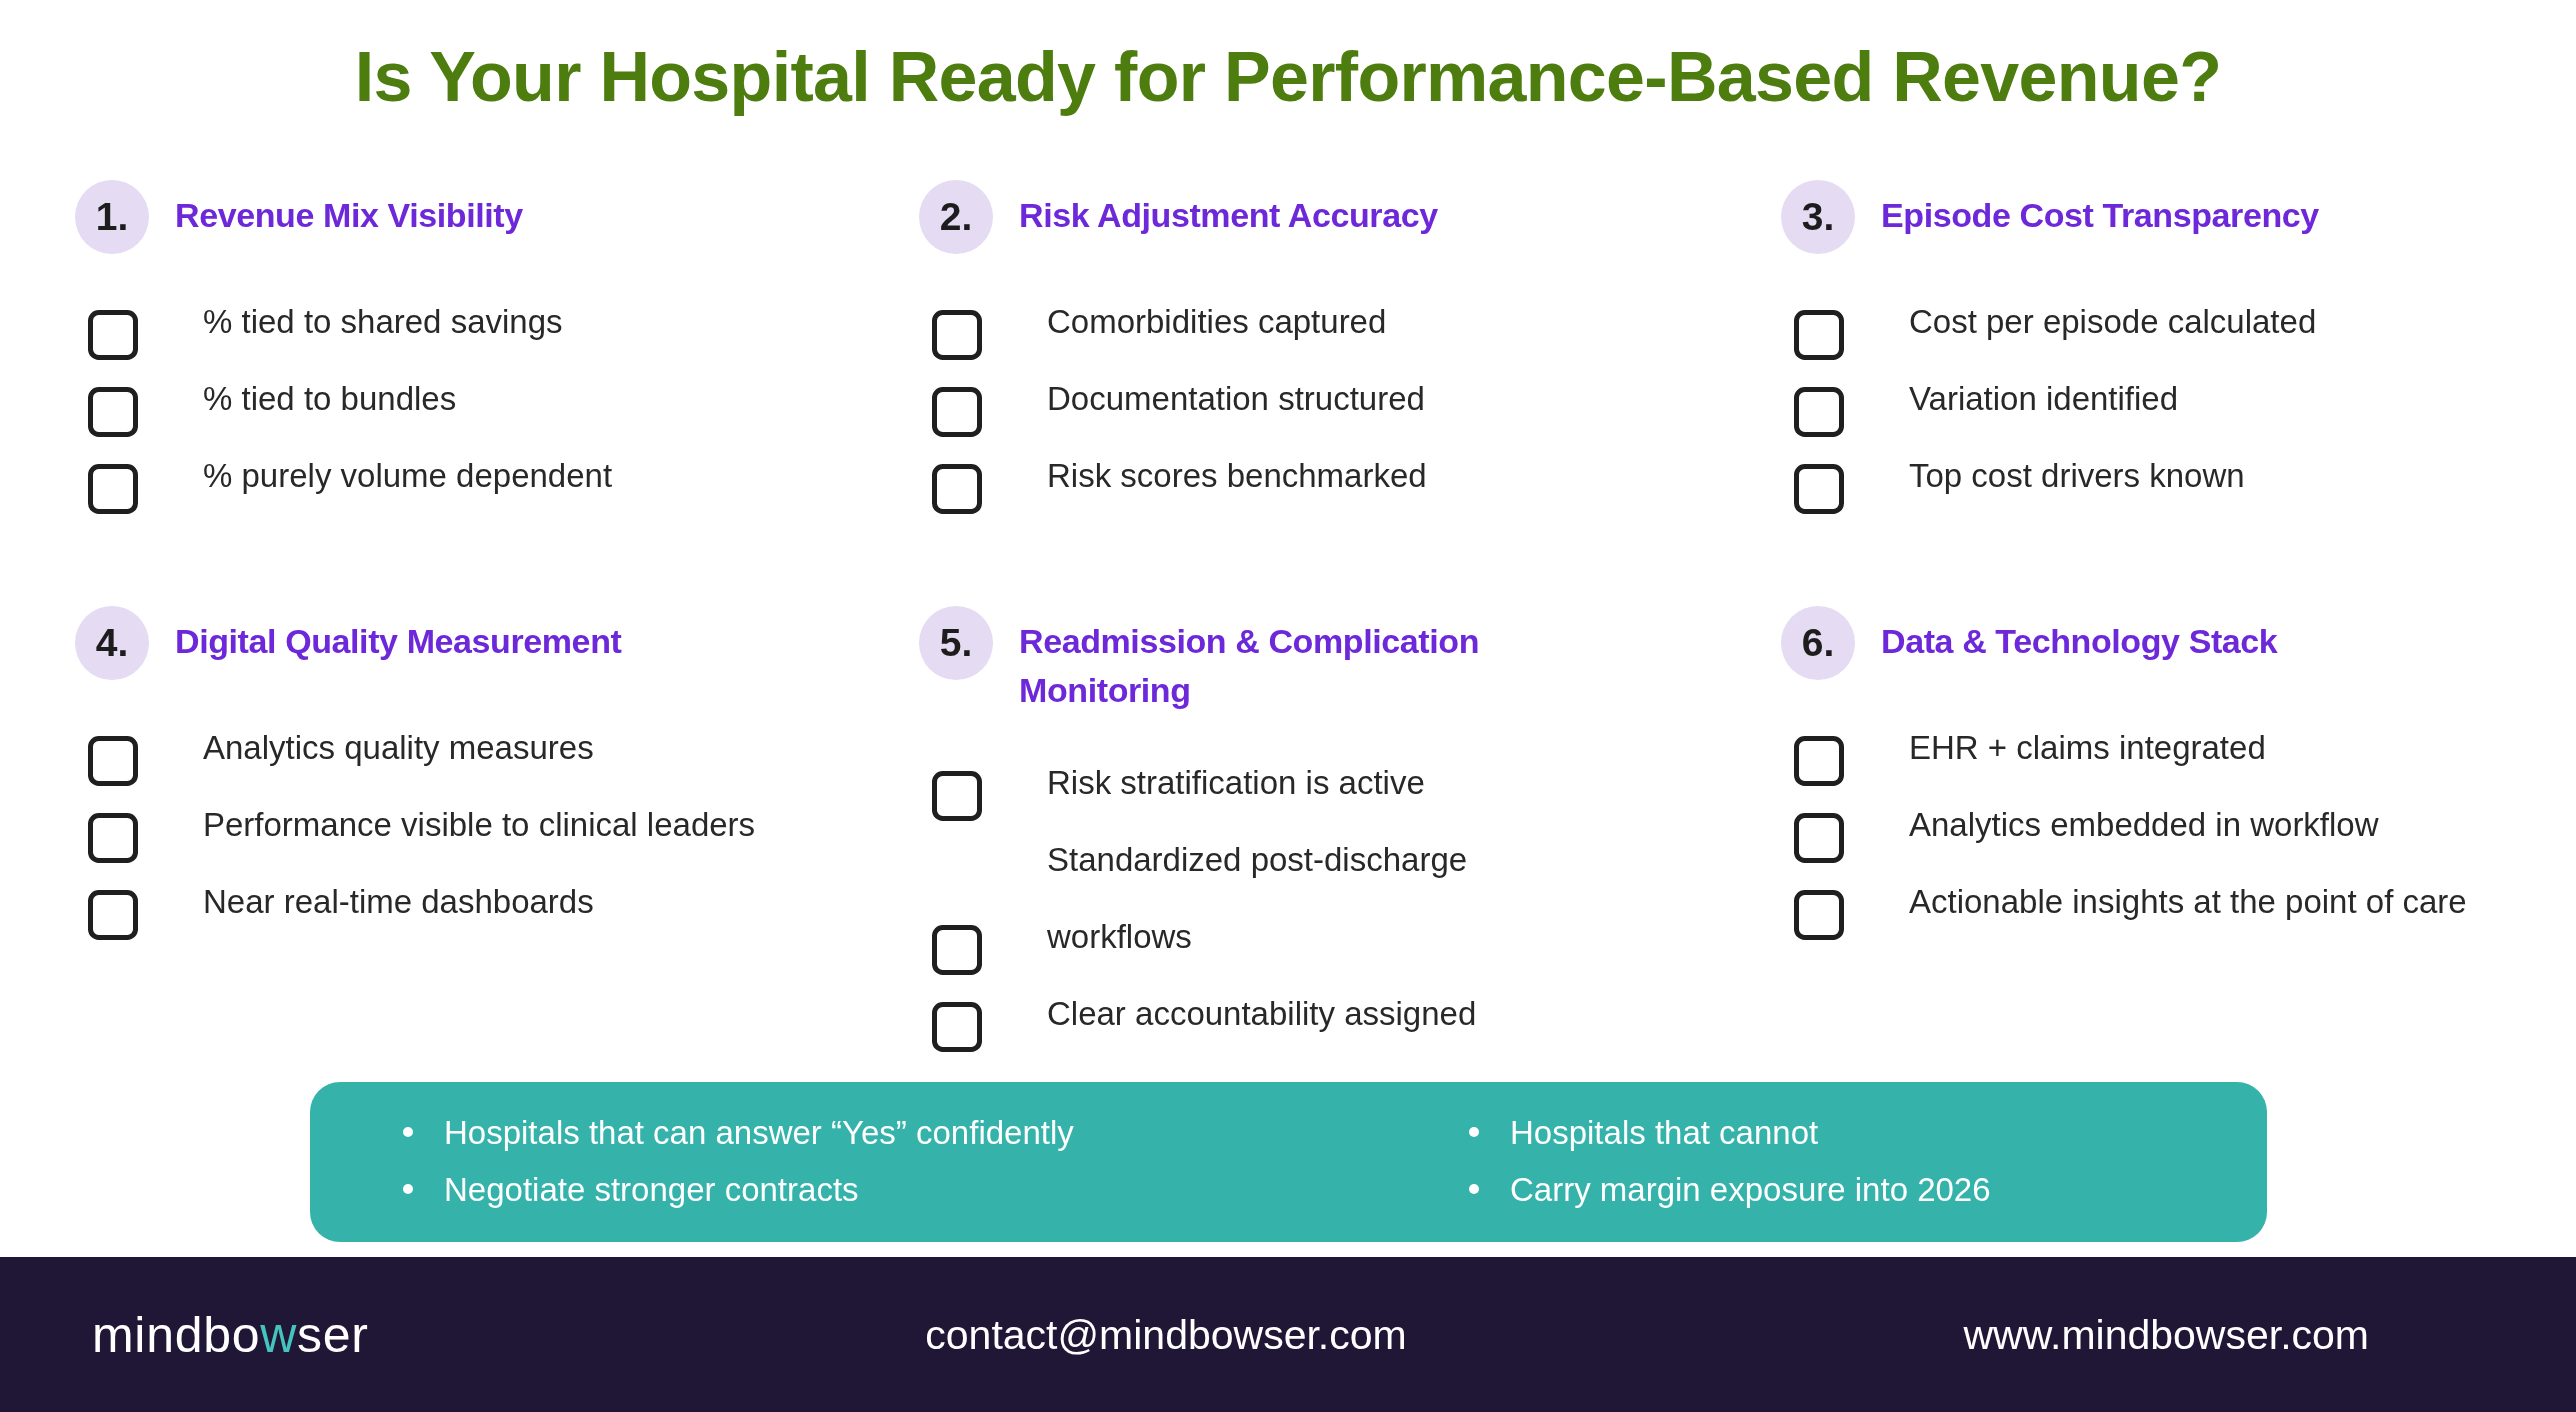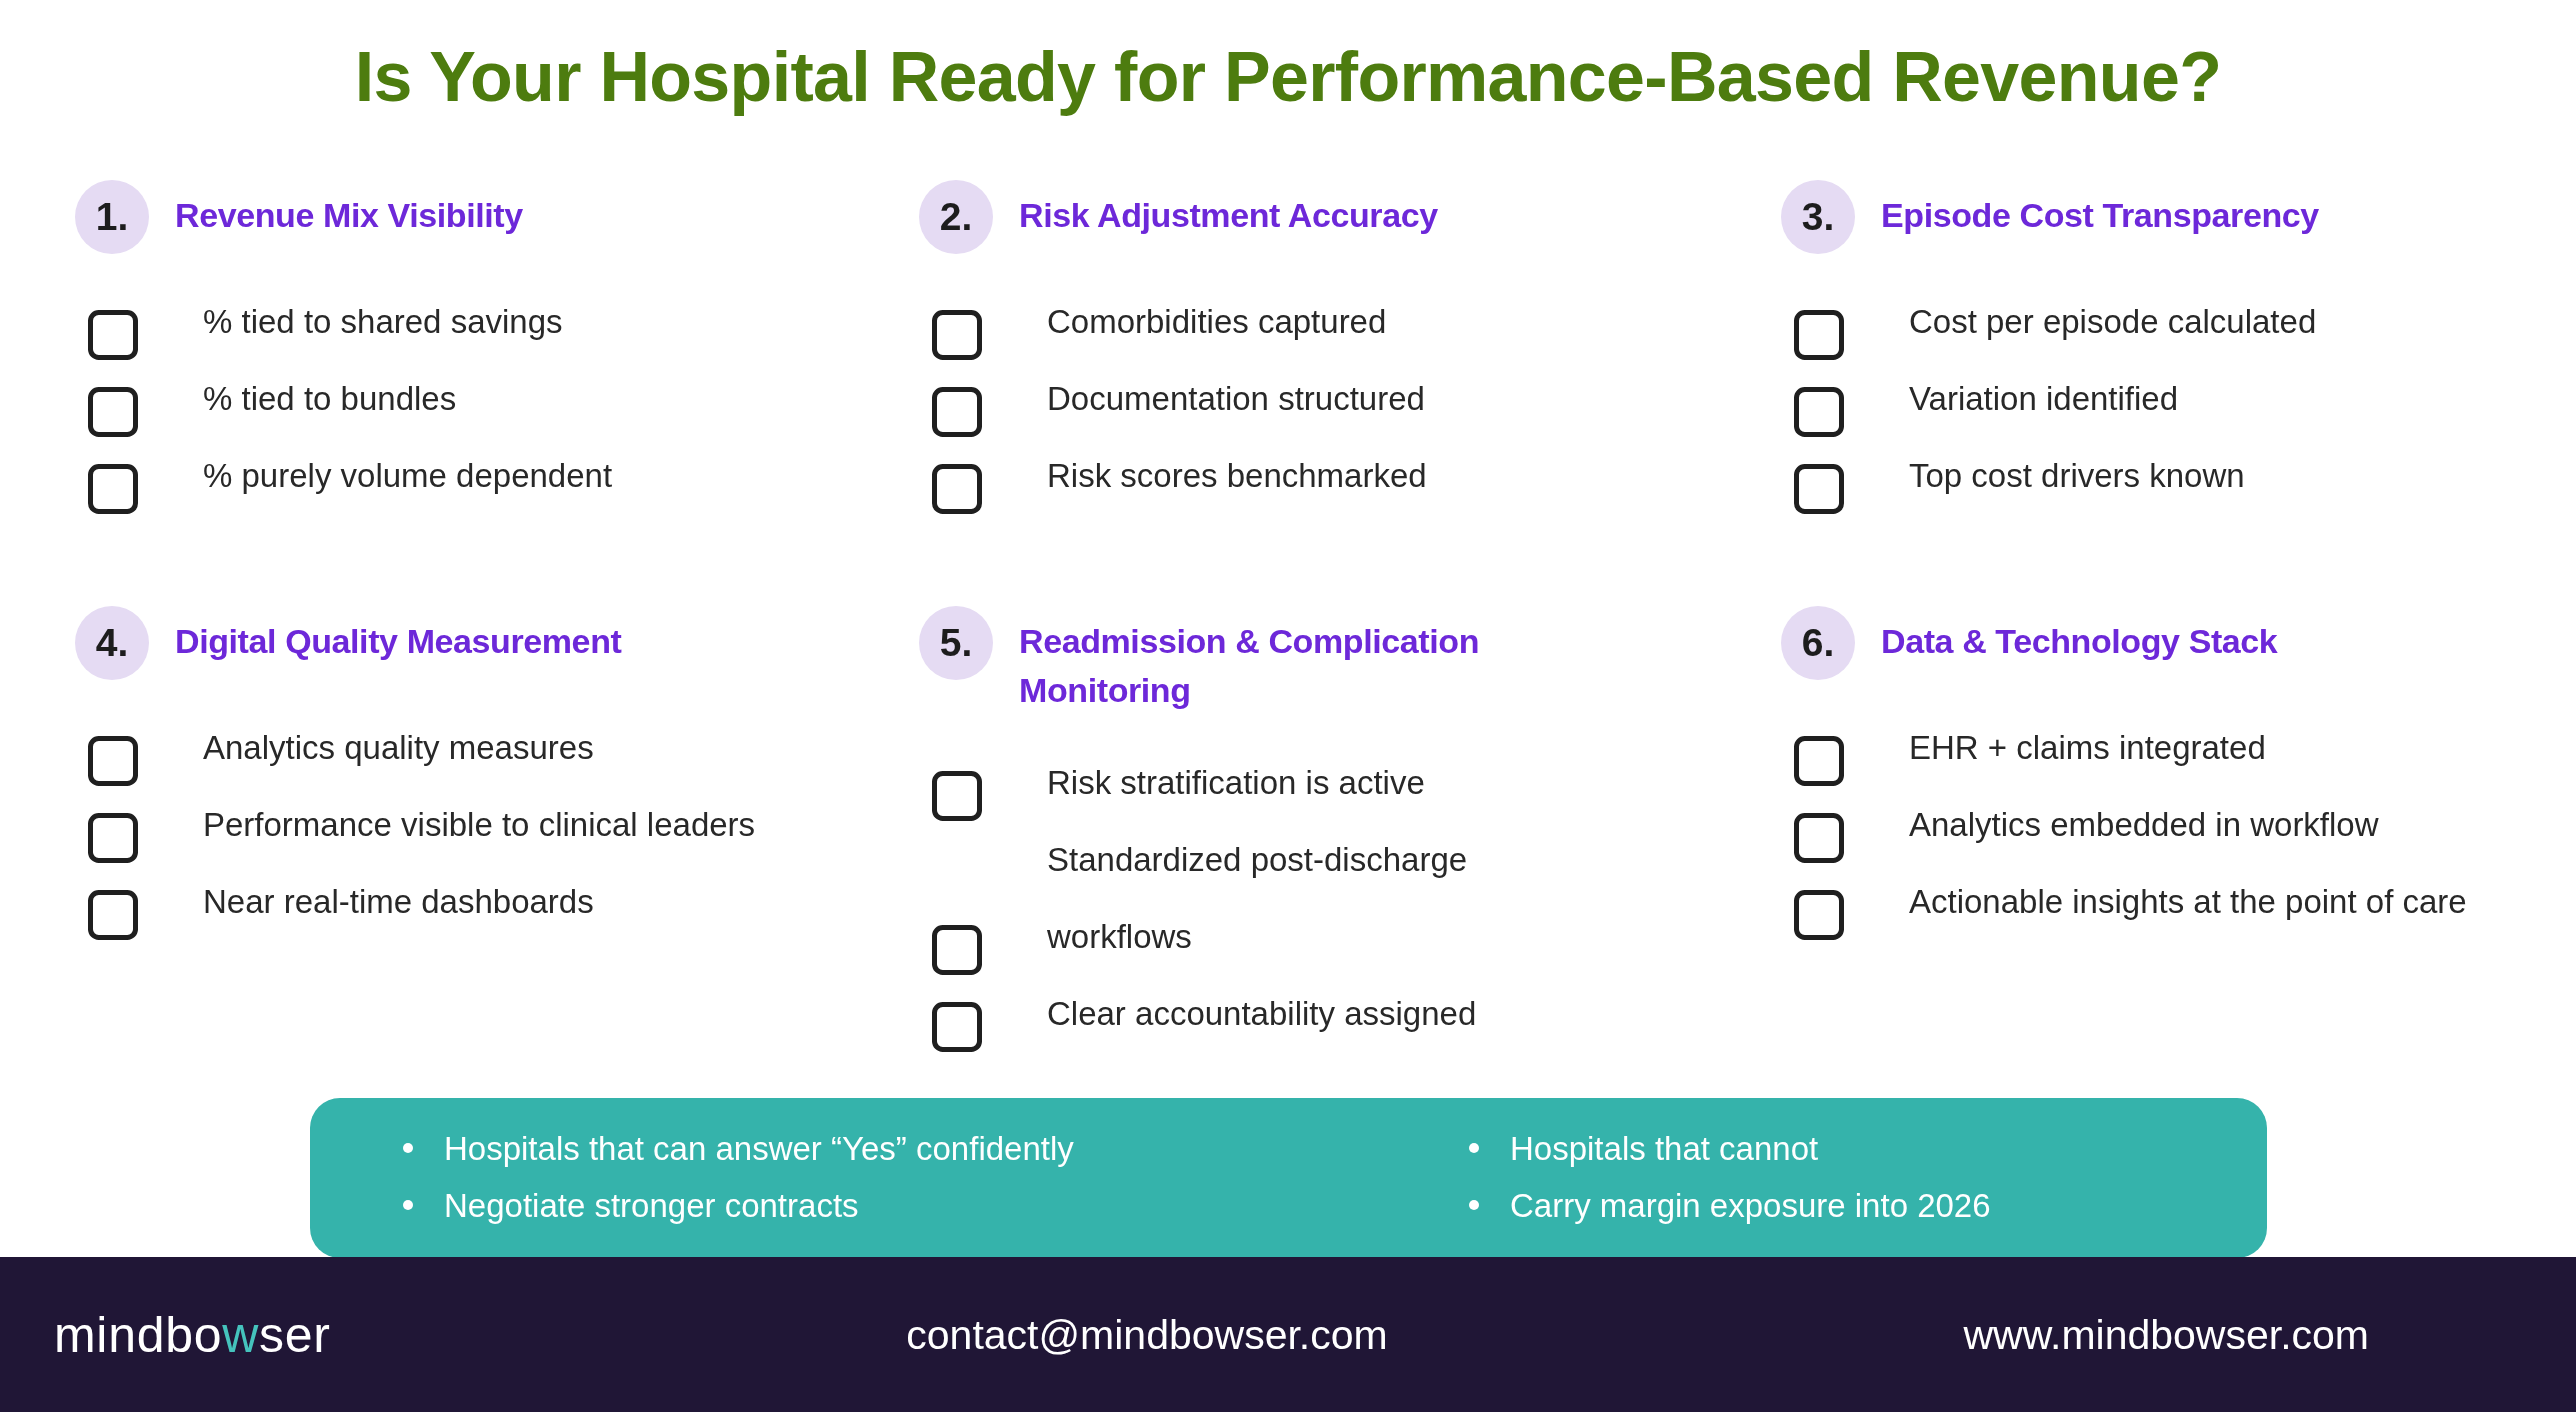--- a/index.html
+++ b/index.html
@@ -56,21 +56,21 @@
     margin:18px 40px 0 0;
   }
   .item-label {
     font-size:33px;
     color:#282828;
     line-height:77px;
     max-width:558px;
   }
   .callout {
     width:1957px;
-    margin:46px auto 0 auto;
+    margin:30px auto 0 auto;
     background:#35b3ab;
     border-radius:30px;
     display:flex;
     padding:21.5px 43px 24px 93px;
     box-sizing:border-box;
     color:#ffffff;
   }
   .callout-col-left { flex:0 0 1066px; }
   .callout-col-right { flex:1; }
   .callout ul { list-style:none; margin:0; padding:0; }
@@ -84,21 +84,21 @@
   }
   .callout-text { font-size:33px; line-height:57px; }
   .footer {
     position:absolute;
     left:0; bottom:0;
     width:100%; height:156px;
     background:#201636;
     display:flex;
     align-items:center;
     justify-content:space-between;
-    padding:0 207px 0 54px;
+    padding:0 207px 0 92px;
     box-sizing:border-box;
     color:#ffffff;
   }
   .logo { font-size:50px; letter-spacing:0.7px; color:#ffffff; }
   .logo .logo-w { color:#45c3bd; }
   .footer-contact, .footer-site { font-size:41px; color:#ffffff; text-decoration:none; }
 </style>
 </head>
 <body>
 

